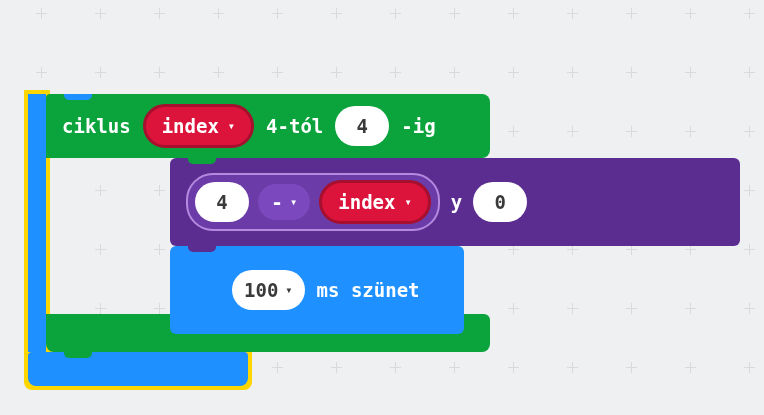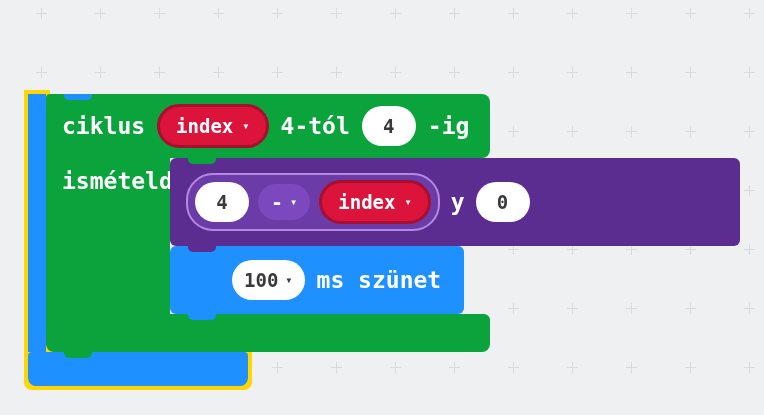--- a/index.html
+++ b/index.html
@@ -19,21 +19,21 @@
   body{background:#fff;}
   #canvas{
     position:relative;width:764px;height:415px;background:var(--bg);
     overflow:hidden;font-family:"DejaVu Sans Mono","Liberation Mono",monospace;
   }
   
   .cross{position:absolute;width:11px;height:11px;pointer-events:none;}
   .cross::before{content:"";position:absolute;left:0;top:5px;width:11px;height:1px;background:var(--cross);}
   .cross::after{content:"";position:absolute;left:5px;top:0;width:1px;height:11px;background:var(--cross);}
 
-  .block-label{font-weight:700;font-size:23px;color:#fff;white-space:nowrap;line-height:1;}
+  .block-label{font-weight:700;font-size:19px;color:#fff;white-space:nowrap;line-height:1;}
   .oval{
     display:inline-flex;align-items:center;justify-content:center;gap:7px;
     min-width:54px;height:40px;padding:0 12px;background:#fff;border-radius:20px;
     font-weight:700;font-size:19px;color:#3a3a3a;flex:0 0 auto;
   }
   .pill-red{
     display:inline-flex;align-items:center;gap:9px;height:44px;padding:0 16px;
     background:var(--red);border:3px solid var(--redb);border-radius:24px;
     font-weight:700;font-size:19px;color:#fff;flex:0 0 auto;
   }
@@ -88,21 +88,21 @@
     background:var(--math);border:2px solid var(--math-ring);border-radius:27px;flex:0 0 auto;
   }
   .op{
     display:inline-flex;align-items:center;justify-content:center;gap:7px;height:36px;
     padding:0 13px;border-radius:18px;background:var(--op);
     font-weight:700;font-size:20px;color:#fff;flex:0 0 auto;
   }
 
   
   .pause{
-    position:absolute;left:170px;top:246px;width:294px;height:68px;background:var(--blue);
+    position:absolute;left:170px;top:246px;width:294px;height:88px;background:var(--blue);
     border-radius:6px;z-index:3;display:flex;align-items:center;gap:12px;padding-left:62px;
   }
 </style>
 </head>
 <body>
 
 <div id="canvas">
   <div id="grid">
       <div class="cross" style="left: 36px; top: 8px;"></div>
       <div class="cross" style="left: 36px; top: 67px;"></div>
@@ -211,23 +211,20 @@
       <span class="pill-red">
         <span>index</span>
         <span class="dd-arrow light">▾</span>
       </span>
       <span class="block-label">4-tól</span>
       <span class="oval">
         <span>4</span>
       </span>
       <span class="block-label">-ig</span>
     </div>
-    <div class="fl-do">
-      <span class="block-label">ismételd</span>
-    </div>
     <div class="fl-bottom">
       <span class="tab" style="left:142px;background:var(--blue);"></span>
     </div>
   </div>
 
   <div class="plot">
     <span class="tab" style="left:18px;background:var(--green);"></span>
     <span class="math">
       <span class="oval">
         <span>4</span>

